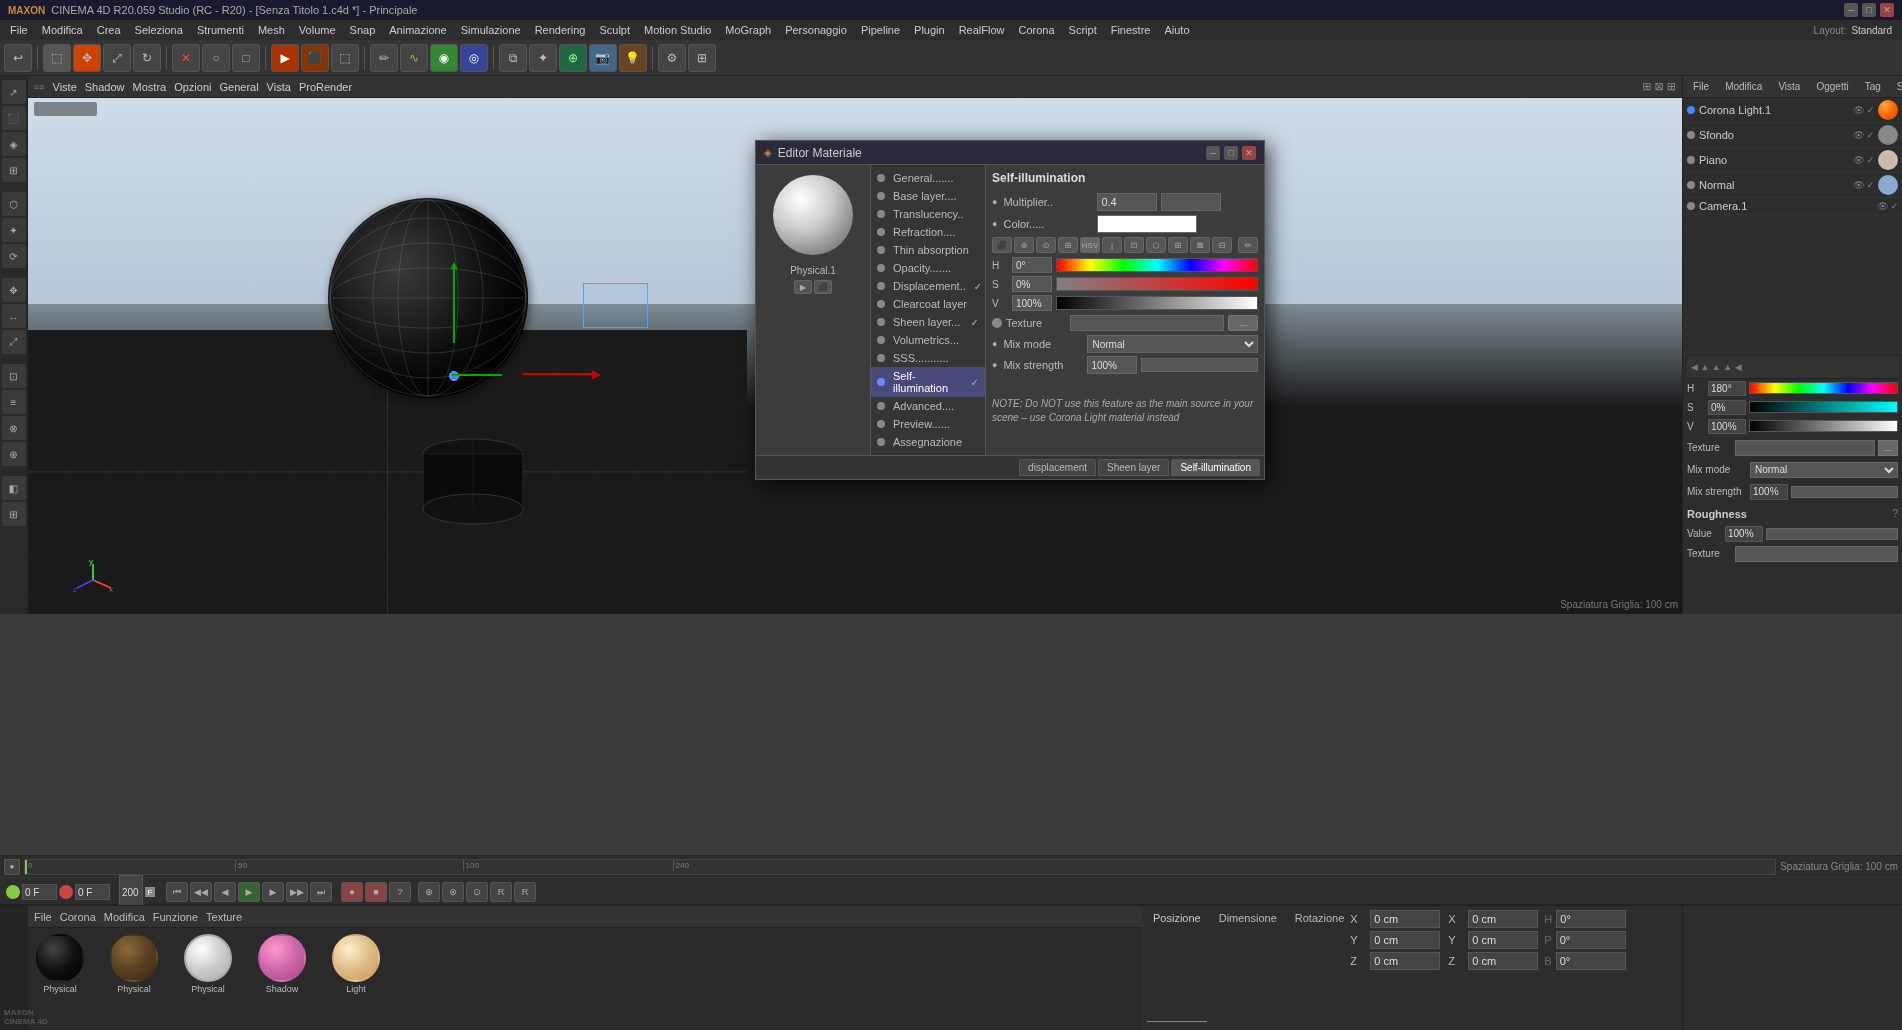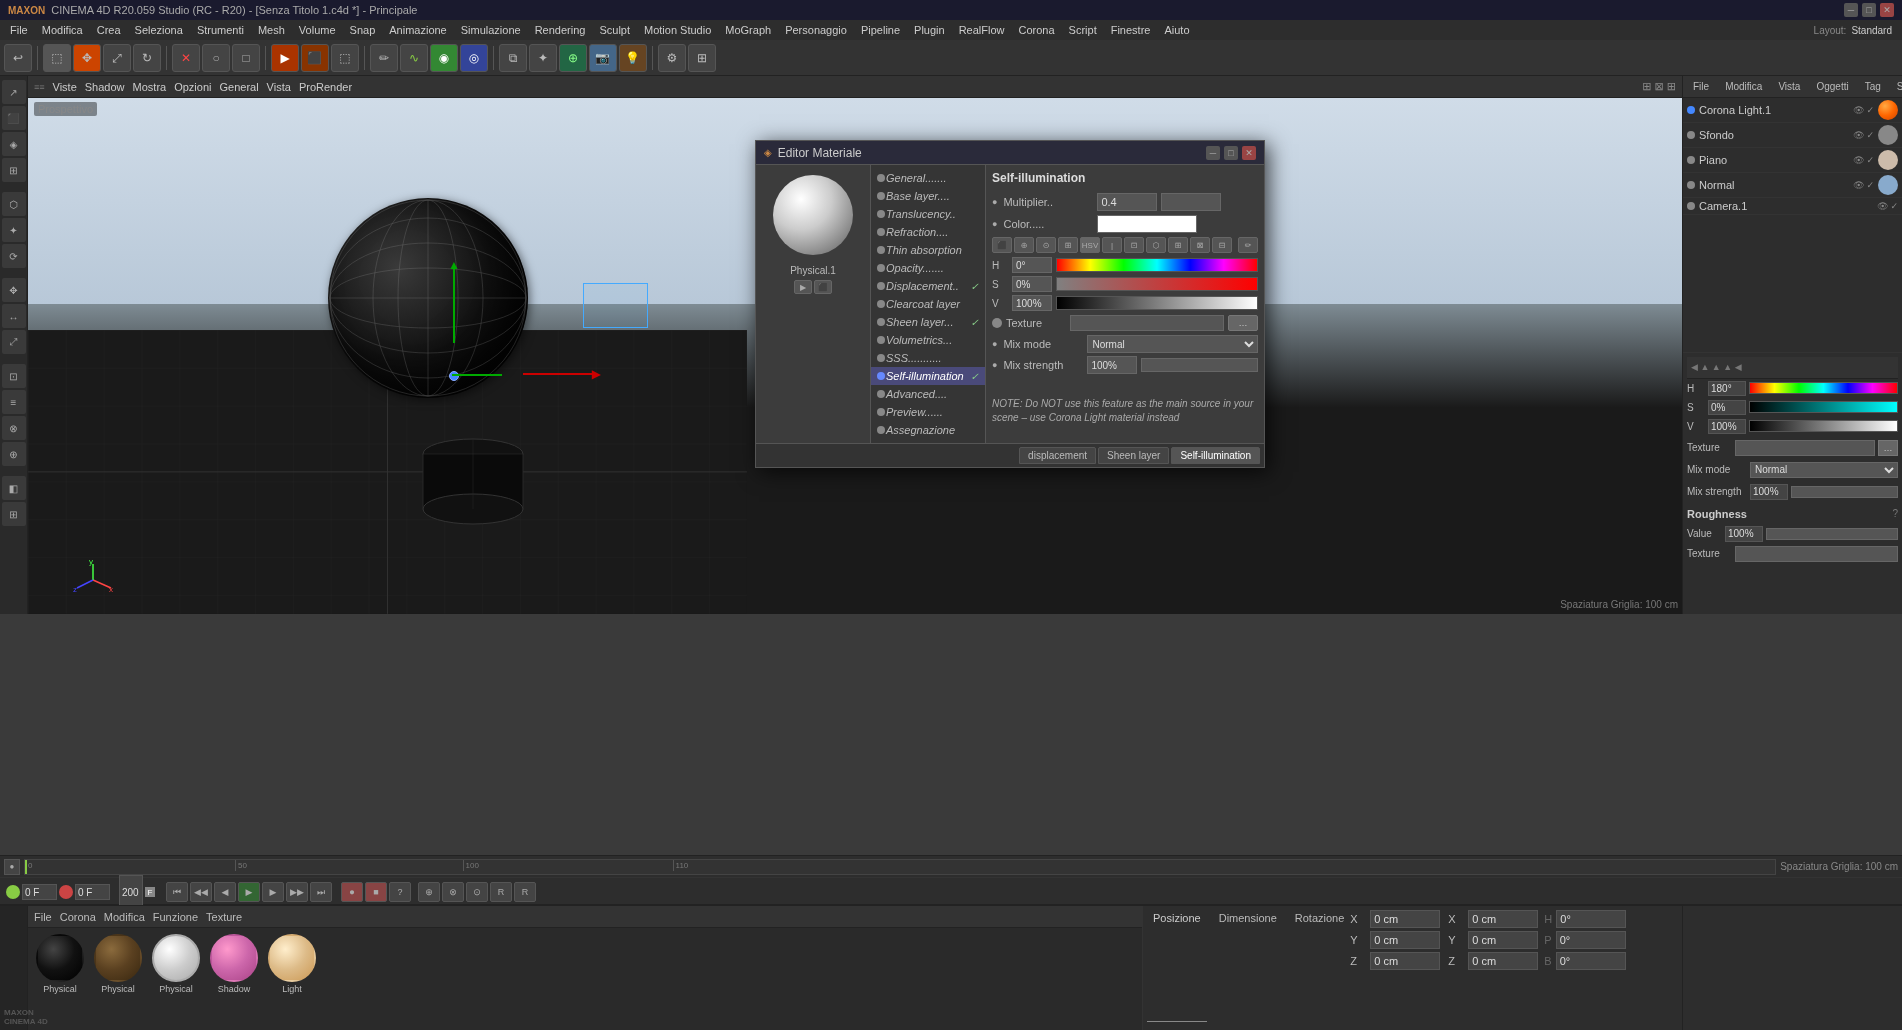--- a/index.html
+++ b/index.html
@@ -248,22 +248,21 @@
       padding: 4px 0;
       border-right: 1px solid #555;
     }
     .mat-nav-item {
       display: flex;
       align-items: center;
       padding: 3px 6px;
       cursor: pointer;
       font-size: 11px;
       color: #bbb;
-      gap: 1px;
-      font-style: italic;
+      gap: 8px;
     }
     .mat-nav-item.active { background: #4a4a7a; color: #fff; }
     .mat-nav-dot {
       width: 8px; height: 8px;
       border-radius: 50%;
       background: #888;
       flex-shrink: 0;
     }
     .mat-nav-dot.active { background: #6688ff; }
     .mat-check { color: #88cc88; font-size: 10px; margin-left: auto; }
@@ -488,21 +487,21 @@
       display: flex;
       align-items: center;
       padding: 0 6px;
       gap: 8px;
       border-bottom: 1px solid #222;
     }
     #materials-content {
       display: flex;
       align-items: flex-start;
       padding: 6px 8px;
-      gap: 10px;
+      gap: 26px;
     }
     .pb-btn {
       width: 22px; height: 20px;
       background: #444; border: 1px solid #555;
       border-radius: 2px;
       display: flex; align-items: center; justify-content: center;
       font-size: 9px; color: #aaa; cursor: pointer;
     }
     #tl-ruler {
       flex: 1;
@@ -989,21 +988,21 @@
 
   <div style="height:22px;display:flex;align-items:center;gap:4px;padding:0 4px;border-bottom:1px solid #333;">
     <div style="display:flex;align-items:center;gap:2px;">
       <div style="width:16px;height:16px;background:#444;border:1px solid #555;display:flex;align-items:center;justify-content:center;font-size:8px;color:#aaa;cursor:pointer;">●</div>
     </div>
 
     <div id="tl-ruler" style="flex:1;height:16px;background:#333;border:1px solid #444;position:relative;overflow:hidden;">
       <div style="position:absolute;left:0%;top:0;font-size:8px;color:#777;padding:1px 2px;border-left:1px solid #555;">0</div>
       <div style="position:absolute;left:12%;top:0;font-size:8px;color:#777;padding:1px 2px;border-left:1px solid #555;">50</div>
       <div style="position:absolute;left:25%;top:0;font-size:8px;color:#777;padding:1px 2px;border-left:1px solid #555;">100</div>
-      <div style="position:absolute;left:37%;top:0;font-size:8px;color:#777;padding:1px 2px;border-left:1px solid #555;">110</div>
+      <div style="position:absolute;left:37%;top:0;font-size:8px;color:#777;padding:1px 2px;border-left:1px solid #555;">240</div>
       <div style="position:absolute;left:50%;top:16px;font-size:8px;color:#777;padding:1px 2px;border-left:1px solid #555;">200</div>
 
       <div style="position:absolute;left:0;top:0;width:2px;height:100%;background:#88cc44;"></div>
     </div>
     <div style="display:flex;align-items:center;gap:2px;">
       <span style="font-size:10px;color:#888;">Spaziatura Griglia: 100 cm</span>
     </div>
   </div>
 
   <div style="height:28px;display:flex;align-items:center;padding:0 6px;gap:3px;">

